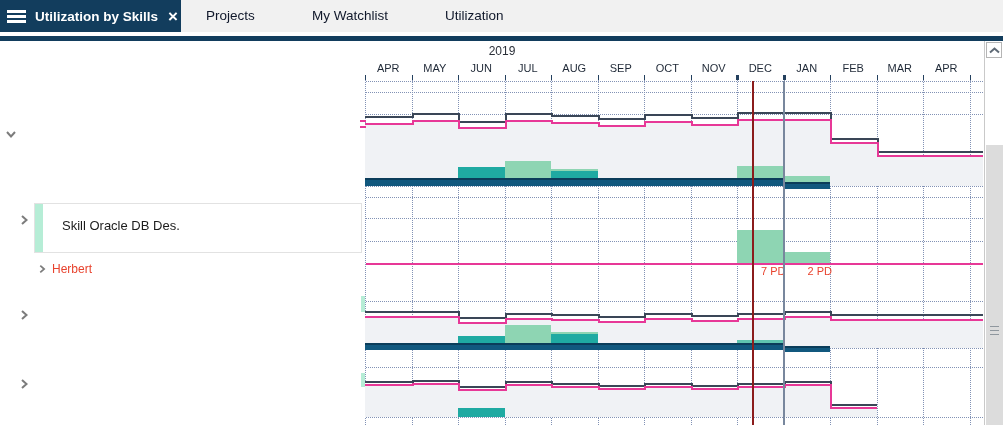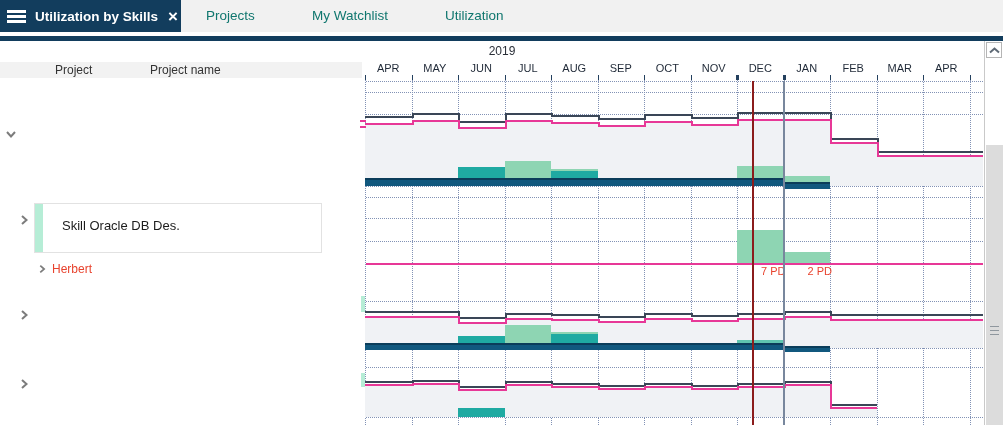--- a/index.html
+++ b/index.html
@@ -9,21 +9,21 @@
 
   
   .tabbar{position:absolute;left:0;top:0;width:1003px;height:32px;background:#f1f1f1;}
   .tab-active{position:absolute;left:0;top:0;width:181px;height:32px;background:#123d5d;
               color:#fff;display:flex;align-items:center;cursor:pointer}
   .burger{width:19px;height:13px;margin-left:7px;display:flex;flex-direction:column;
           justify-content:space-between;cursor:pointer}
   .burger i{display:block;height:3px;background:#fff}
   .tab-active-label{margin-left:9px;font-size:13.5px;font-weight:bold;white-space:nowrap}
   .tab-close{margin-left:10px;font-size:17px;font-weight:bold;line-height:1;cursor:pointer}
-  .tab{position:absolute;top:0;height:32px;line-height:32px;font-size:13.5px;color:#0f766e;cursor:pointer}
+  .tab{position:absolute;top:0;height:32px;line-height:32px;font-size:13.5px;color:#0f172a;cursor:pointer}
   .t1{left:206px}.t2{left:312px}.t3{left:445px}
   .navy-rule{position:absolute;left:0;top:36px;width:1003px;height:5px;background:#123d5d}
 
   
   .panel-header{position:absolute;left:0;top:62px;width:362px;height:16px;background:#f2f2f2;
                 font-size:12px;color:#333}
   .panel-header .col1{position:absolute;left:55px;top:1px}
   .panel-header .col2{position:absolute;left:150px;top:1px}
   .card{position:absolute;background:#fff;border:1px solid #e2e2e2;box-sizing:border-box;cursor:pointer}
   .accent{position:absolute;left:0;top:0;bottom:0;width:8px}
@@ -63,33 +63,29 @@
         </div>
       <span class="tab-active-label">Utilization by Skills</span>
       <span class="tab-close">×</span>
     </div>
     <div class="tab t1">Projects</div>
     <div class="tab t3">Utilization</div>
     <div class="tab t2">My Watchlist</div>
   </div>
   <div class="navy-rule"></div>
 
-  <div class="panel-header">
-    <span class="col1">Project</span>
-    <span class="col2">Project name</span>
-  </div>
 
   <svg class="chev" style="left:4px;top:127px" width="14" height="14" viewBox="0 0 14 14">
       <polyline points="3,5 7,9.5 11,5"></polyline>
     </svg>
 
   <svg class="chev" style="left:17px;top:213px" width="14" height="14" viewBox="0 0 14 14">
       <polyline points="5,3 9.5,7 5,11"></polyline>
     </svg>
-  <div class="card" style="left:34px;top:203px;width:288px;height:50px">
+  <div class="card" style="left:34px;top:203px;width:328px;height:50px">
     <div class="accent mint"></div>
     <div class="row-label">Skill Oracle DB Des.</div>
   </div>
 
   <svg class="chev" style="left:36px;top:263px" width="12" height="12" viewBox="0 0 14 14">
       <polyline points="5,3 9.5,7 5,11"></polyline>
     </svg>
   <div class="overload-label">Herbert</div>
 
   <svg class="chev" style="left:17px;top:308px" width="14" height="14" viewBox="0 0 14 14">

